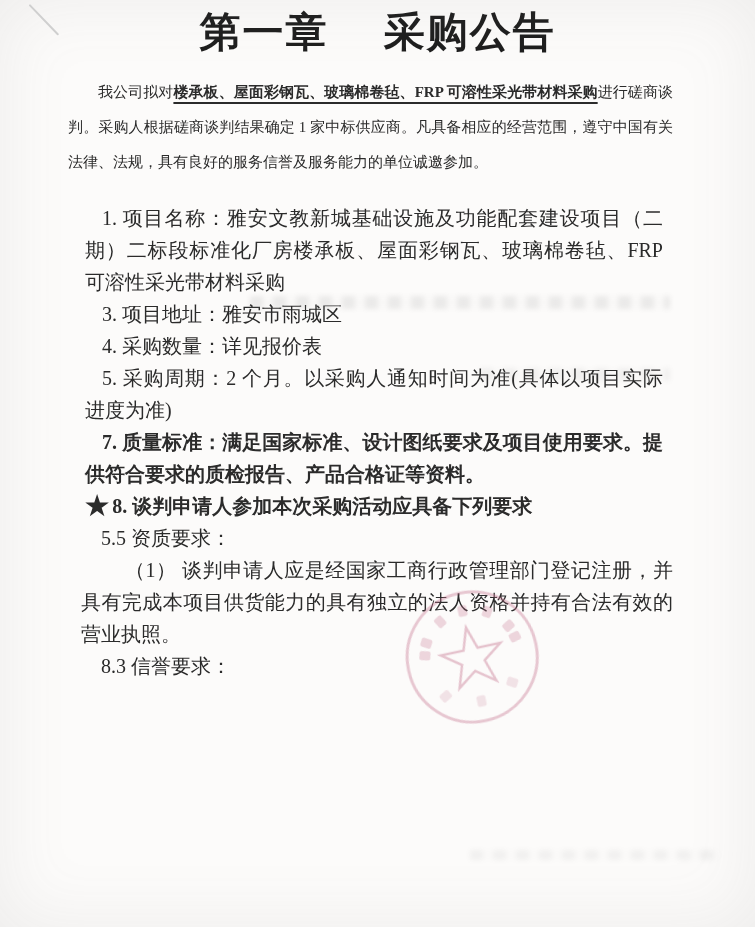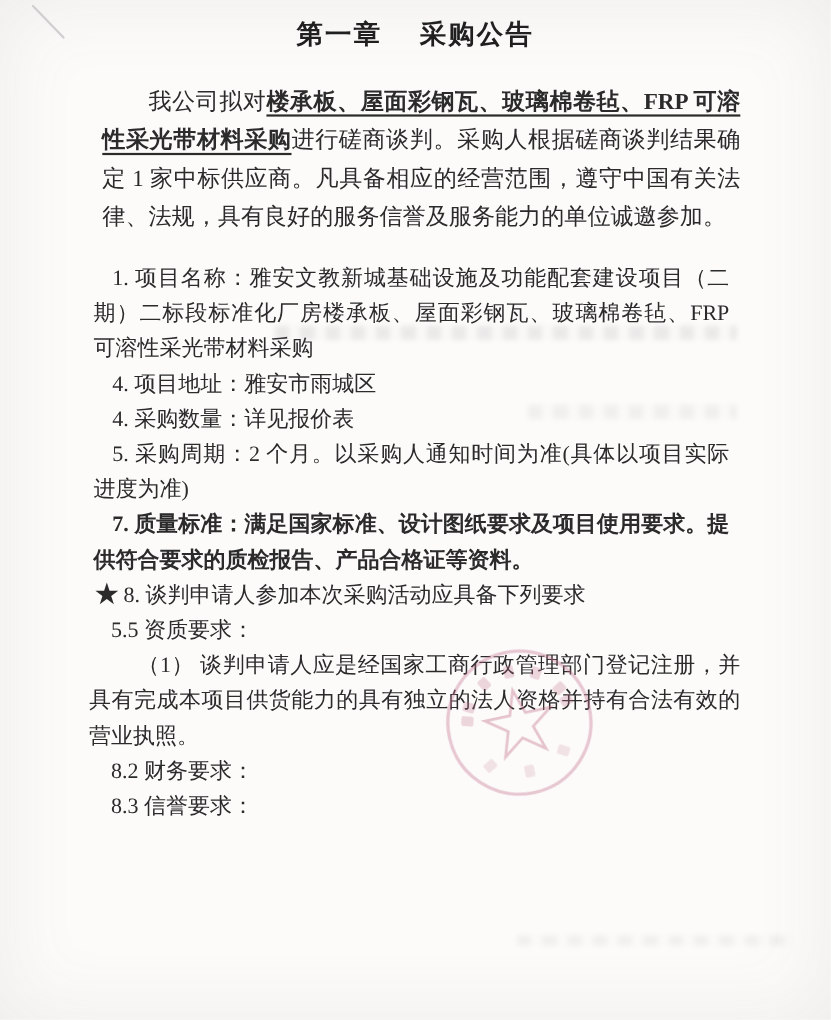--- a/index.html
+++ b/index.html
@@ -13,48 +13,48 @@
   }
   .vignette {
     position: absolute; inset: 0;
     box-shadow: inset 0 0 70px rgba(110,110,110,0.10);
     pointer-events: none;
   }
   .page-title {
     margin: 0;
     padding-top: 13px;
     text-align: center;
-    font-size: 24px;
+    font-size: 41px;
     line-height: 38px;
     font-weight: 700;
     letter-spacing: 2px;
     color: #1f1f1f;
   }
   .intro {
-    margin: 24px 82px 0 93px;
-    font-size: 21px;
+    margin: 24px 82px 0 68px;
+    font-size: 15px;
     line-height: 35px;
     text-align: justify;
     text-indent: 2em;
   }
   .intro .highlight {
     font-weight: 700;
     text-decoration: underline;
     text-decoration-thickness: 1.5px;
     text-underline-offset: 5px;
   }
   .announcement-list {
     margin: 22px 92px 0 85px;
     font-size: 20px;
     line-height: 32px;
     text-align: justify;
   }
   .announcement-list .item { text-indent: 17px; }
   .announcement-list .item.bold { font-weight: 700; }
-  .announcement-list .item.star-item { text-indent: 0; font-weight: 400; }
+  .announcement-list .item.star-item { text-indent: 0; font-weight: 700; }
   .star-glyph { font-size: 27px; line-height: 1; vertical-align: -2px; letter-spacing: 3px; }
   .sections {
     margin: 0 82px 0 81px;
     font-size: 20px;
     line-height: 32px;
     text-align: justify;
   }
   .sections .sec-heading { margin-left: 20px; }
   .sections .sec-para { text-indent: 44px; }
 
@@ -95,31 +95,30 @@
 
 <div class="vignette"></div>
 <div class="scratch"></div>
 
 <h1 class="page-title">第一章　 采购公告</h1>
 
 <p class="intro"><span>我公司拟对</span><span class="highlight">楼承板、屋面彩钢瓦、玻璃棉卷毡、FRP 可溶性采光带材料采购</span><span>进行磋商谈判。采购人根据磋商谈判结果确定 1 家中标供应商。凡具备相应的经营范围，遵守中国有关法律、法规，具有良好的服务信誉及服务能力的单位诚邀参加。</span></p>
 
 <div class="announcement-list">
   <div class="item">1. 项目名称：雅安文教新城基础设施及功能配套建设项目（二期）二标段标准化厂房楼承板、屋面彩钢瓦、玻璃棉卷毡、FRP 可溶性采光带材料采购</div>
-  <div class="item">4. 项目地址：雅安市雨城区</div>
+  <div class="item">3. 项目地址：雅安市雨城区</div>
   <div class="item">4. 采购数量：详见报价表</div>
   <div class="item">5. 采购周期：2 个月。以采购人通知时间为准(具体以项目实际进度为准)</div>
   <div class="item bold">7. 质量标准：满足国家标准、设计图纸要求及项目使用要求。提供符合要求的质检报告、产品合格证等资料。</div>
   <div class="item star-item"><span class="star-glyph">★</span><span>8. 谈判申请人参加本次采购活动应具备下列要求</span></div>
 </div>
 
 <div class="sections">
   <div class="sec-heading">5.5 资质要求：</div>
   <div class="sec-para">（1） 谈判申请人应是经国家工商行政管理部门登记注册，并具有完成本项目供货能力的具有独立的法人资格并持有合法有效的营业执照。</div>
-  <div class="sec-heading">8.2 财务要求：</div>
   <div class="sec-heading">8.3 信誉要求：</div>
 </div>
 
 <div class="smudge s1"></div>
 <div class="smudge s2"></div>
 <div class="smudge s3"></div>
 
 <svg class="seal" viewBox="0 0 140 140" xmlns="http://www.w3.org/2000/svg">
   <g stroke="#c4708c" fill="none">
     <circle cx="70" cy="71" r="65" stroke-width="3" opacity="0.75"></circle>

